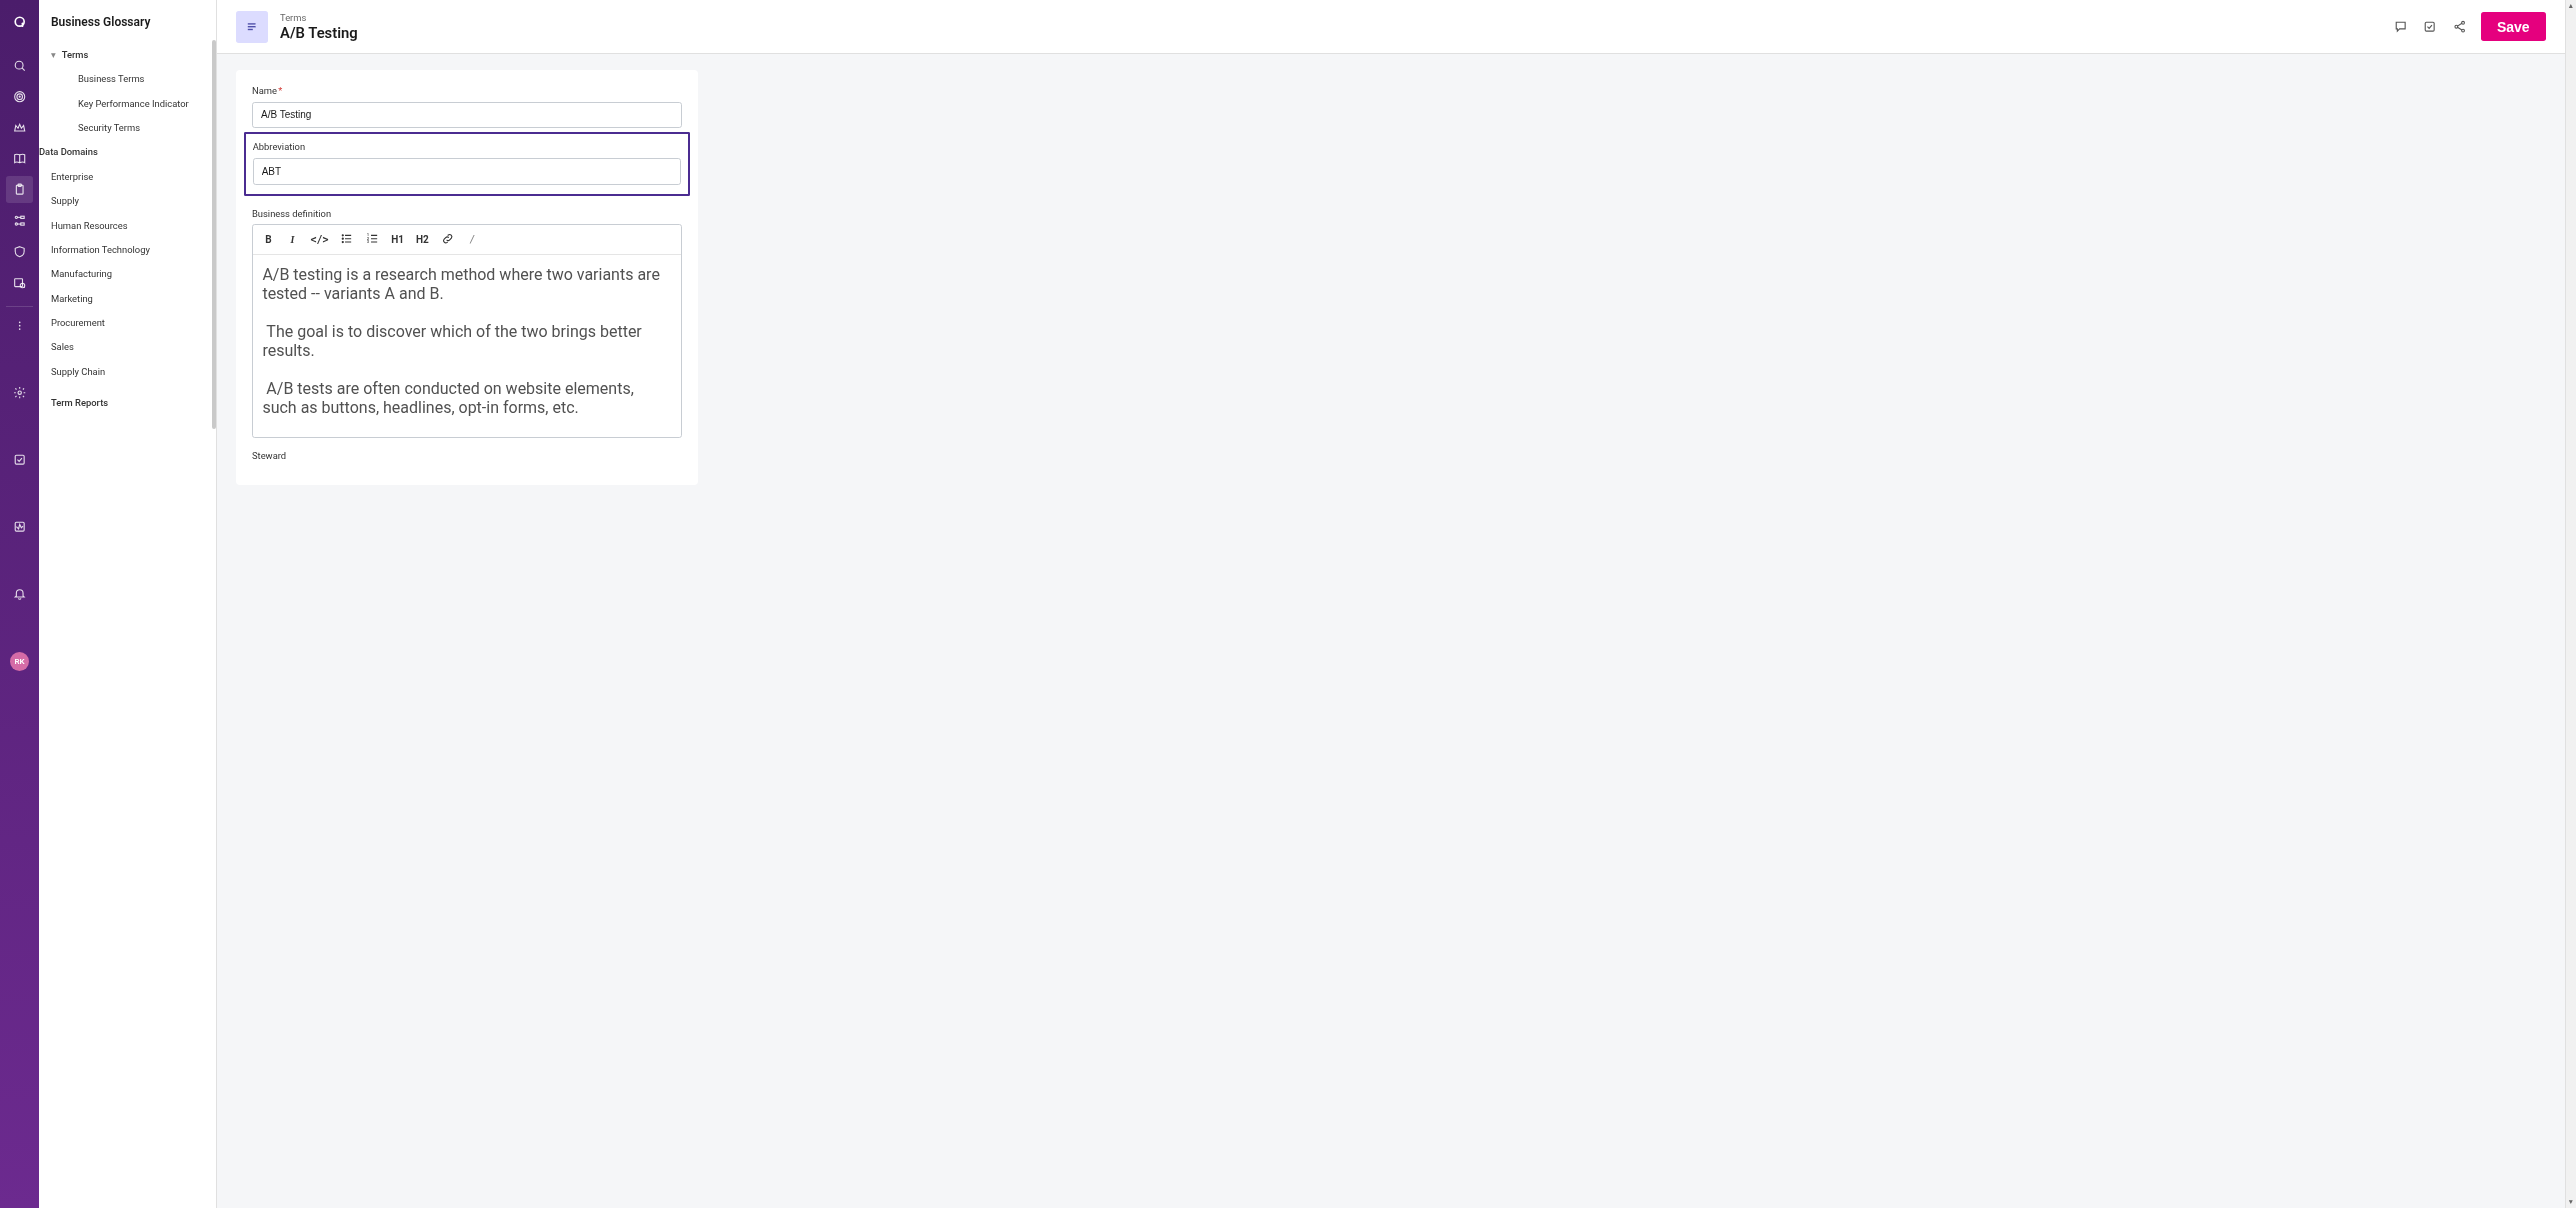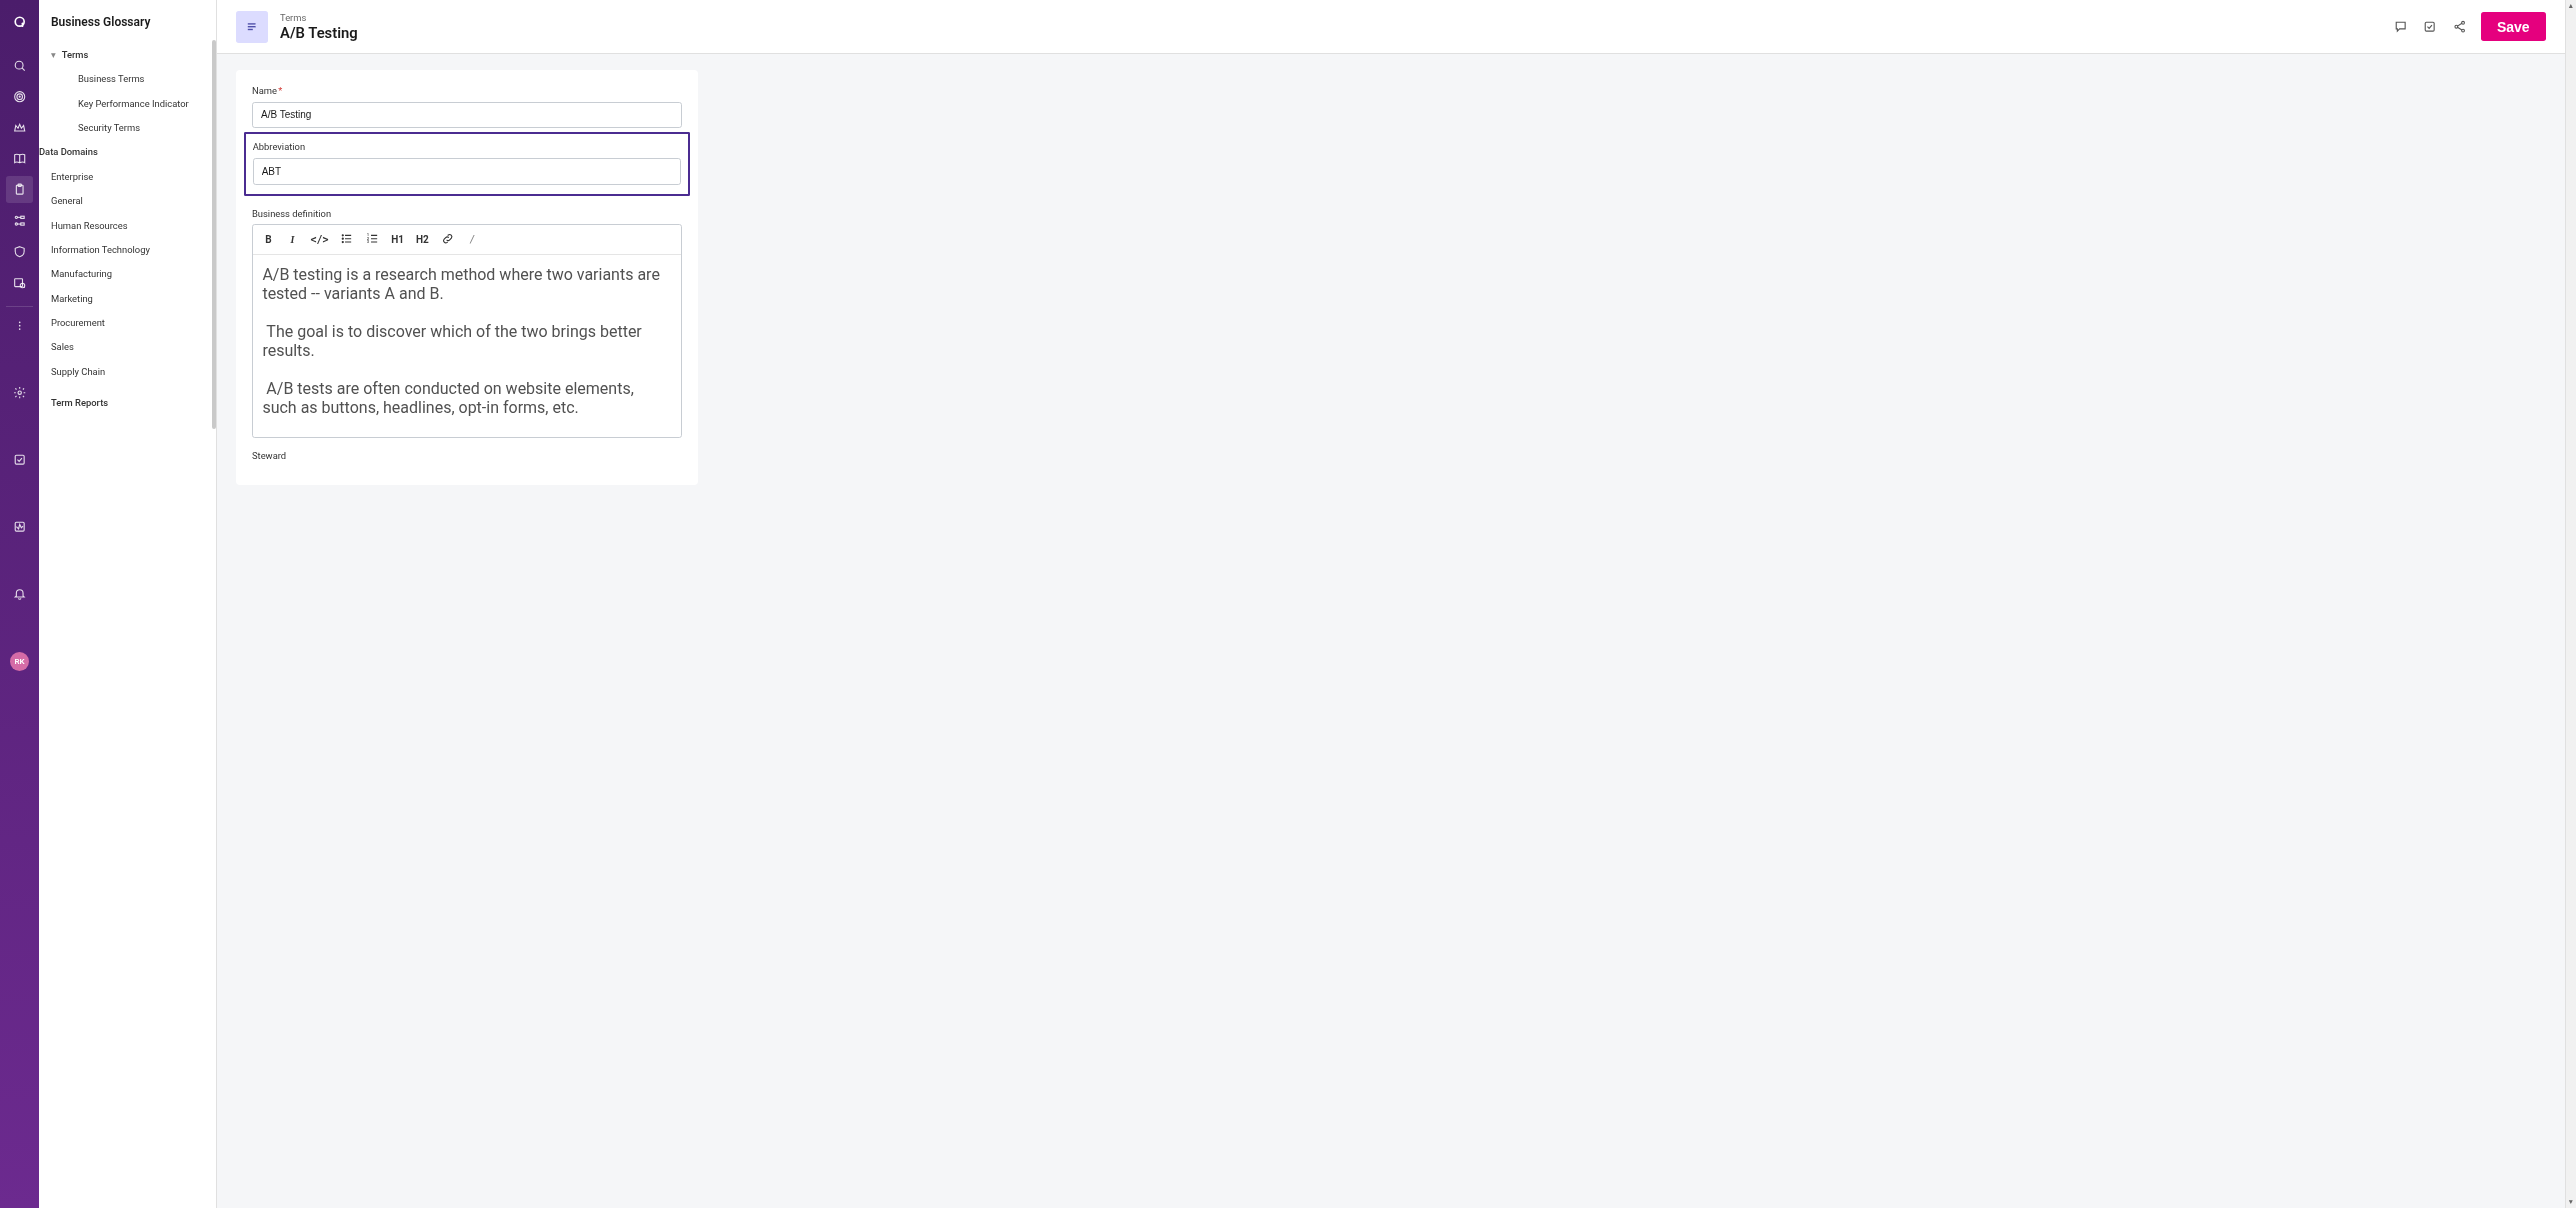--- a/index.html
+++ b/index.html
@@ -386,21 +386,21 @@
       <div class="tree-item top">
         <span class="tree-caret">▾</span>
         <span>Terms</span>
       </div>
       <div class="tree-item grandchild">Business Terms</div>
       <div class="tree-item grandchild">Key Performance Indicator</div>
       <div class="tree-item grandchild">Security Terms</div>
 
       <div class="tree-item top" style="padding-left:0">Data Domains</div>
       <div class="tree-item child">Enterprise</div>
-      <div class="tree-item child">General</div>
+      <div class="tree-item child">Supply</div>
       <div class="tree-item child">Human Resources</div>
       <div class="tree-item child">Information Technology</div>
       <div class="tree-item child">Manufacturing</div>
       <div class="tree-item child">Marketing</div>
       <div class="tree-item child">Procurement</div>
       <div class="tree-item child">Sales</div>
       <div class="tree-item child">Supply Chain</div>
 
       <div class="tree-item top" style="padding-left:12px; margin-top:6.7px">Term Reports</div>
     </div>

